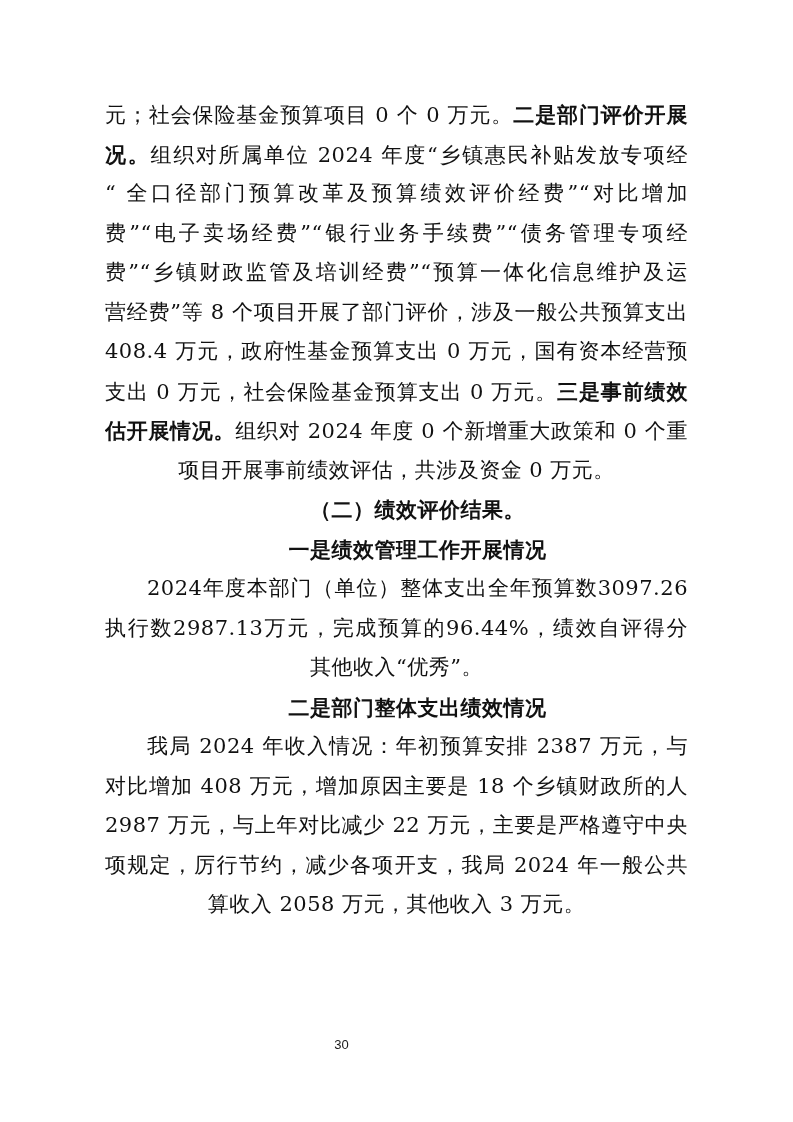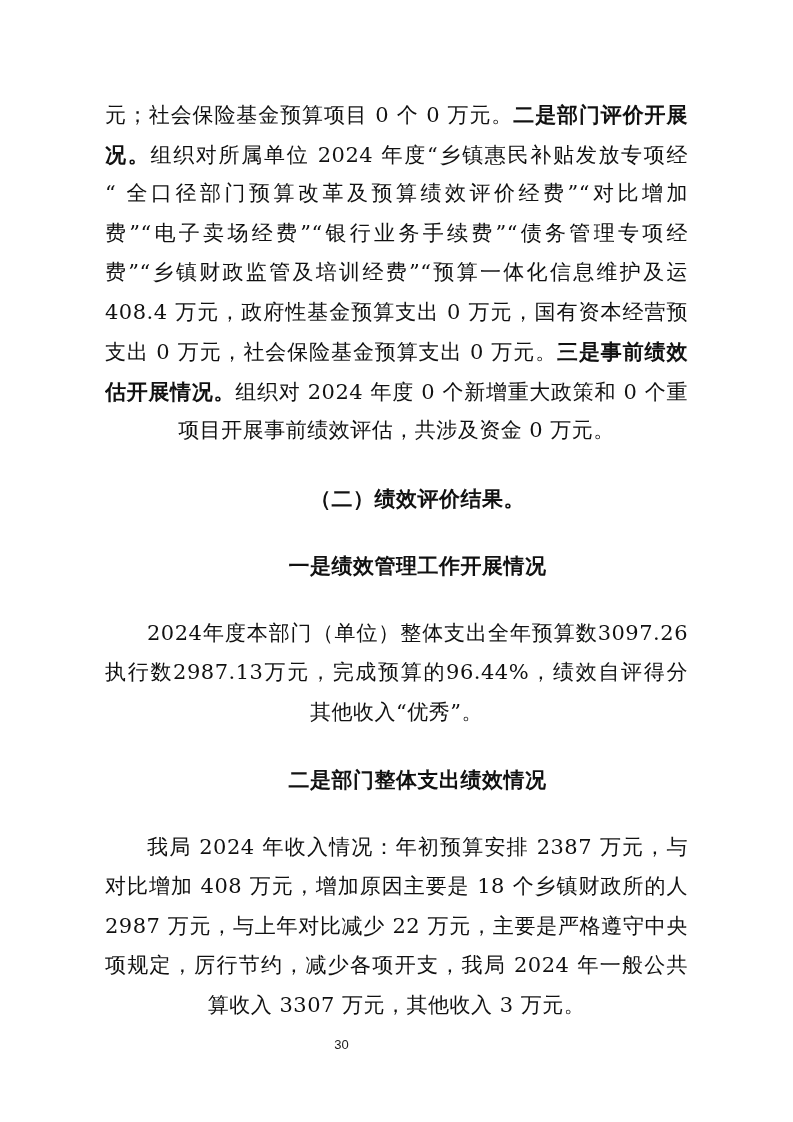--- a/index.html
+++ b/index.html
@@ -33,21 +33,20 @@
     overflow: hidden;
     text-align: center;
     letter-spacing: 0.5px;
   }
   .line.justify {
     text-align: justify;
     text-align-last: justify;
   }
   .line.indent {
     padding-left: 42px;
-    margin-top: 28px;
   }
   .line .bold {
     font-weight: bold;
   }
   .page-number {
     position: absolute;
     top: 1037px;
     left: 0;
     width: 683px;
     text-align: center;
@@ -59,30 +58,31 @@
 </head>
 <body>
 
 <div class="page">
   <div class="content" id="document-lines">
       <div class="line justify"><span>元；社会保险基金预算项目 0 个 0  万元。</span><span class="bold">二是部门评价开展情</span></div>
       <div class="line justify"><span class="bold">况。</span><span>组织对所属单位 2024 年度“乡镇惠民补贴发放专项经费”</span></div>
       <div class="line justify"><span>“ 全口径部门预算改革及预算绩效评价经费”“对比增加</span></div>
       <div class="line justify"><span>费”“电子卖场经费”“银行业务手续费”“债务管理专项经</span></div>
       <div class="line justify"><span>费”“乡镇财政监管及培训经费”“预算一体化信息维护及运</span></div>
+      <div class="line justify"><span>营经费”等 8 个项目开展了部门评价，涉及一般公共预算支出</span></div>
       <div class="line justify"><span>408.4 万元，政府性基金预算支出 0 万元，国有资本经营预算</span></div>
       <div class="line justify"><span>支出 0 万元，社会保险基金预算支出 0 万元。</span><span class="bold">三是事前绩效评</span></div>
       <div class="line justify"><span class="bold">估开展情况。</span><span>组织对 2024 年度 0 个新增重大政策和 0 个重大</span></div>
       <div class="line"><span>项目开展事前绩效评估，共涉及资金 0 万元。</span></div>
       <div class="line indent"><span class="bold">（二）绩效评价结果。</span></div>
       <div class="line indent"><span class="bold">一是绩效管理工作开展情况</span></div>
       <div class="line justify indent"><span>2024年度本部门（单位）整体支出全年预算数3097.26万元，</span></div>
       <div class="line justify"><span>执行数2987.13万元，完成预算的96.44%，绩效自评得分9.64分，</span></div>
       <div class="line"><span>其他收入“优秀”。</span></div>
       <div class="line indent"><span class="bold">二是部门整体支出绩效情况</span></div>
       <div class="line justify indent"><span>我局 2024 年收入情况：年初预算安排 2387 万元，与上年</span></div>
       <div class="line justify"><span>对比增加 408 万元，增加原因主要是 18 个乡镇财政所的人员</span></div>
       <div class="line justify"><span>2987 万元，与上年对比减少 22 万元，主要是严格遵守中央八</span></div>
       <div class="line justify"><span>项规定，厉行节约，减少各项开支，我局 2024 年一般公共预</span></div>
-      <div class="line"><span>算收入 3307 万元，其他收入 3 万元。</span></div>
+      <div class="line"><span>算收入 2058 万元，其他收入 3 万元。</span></div>
     </div>
   <div class="page-number">30</div>
 </div>
 
 </body></html>

